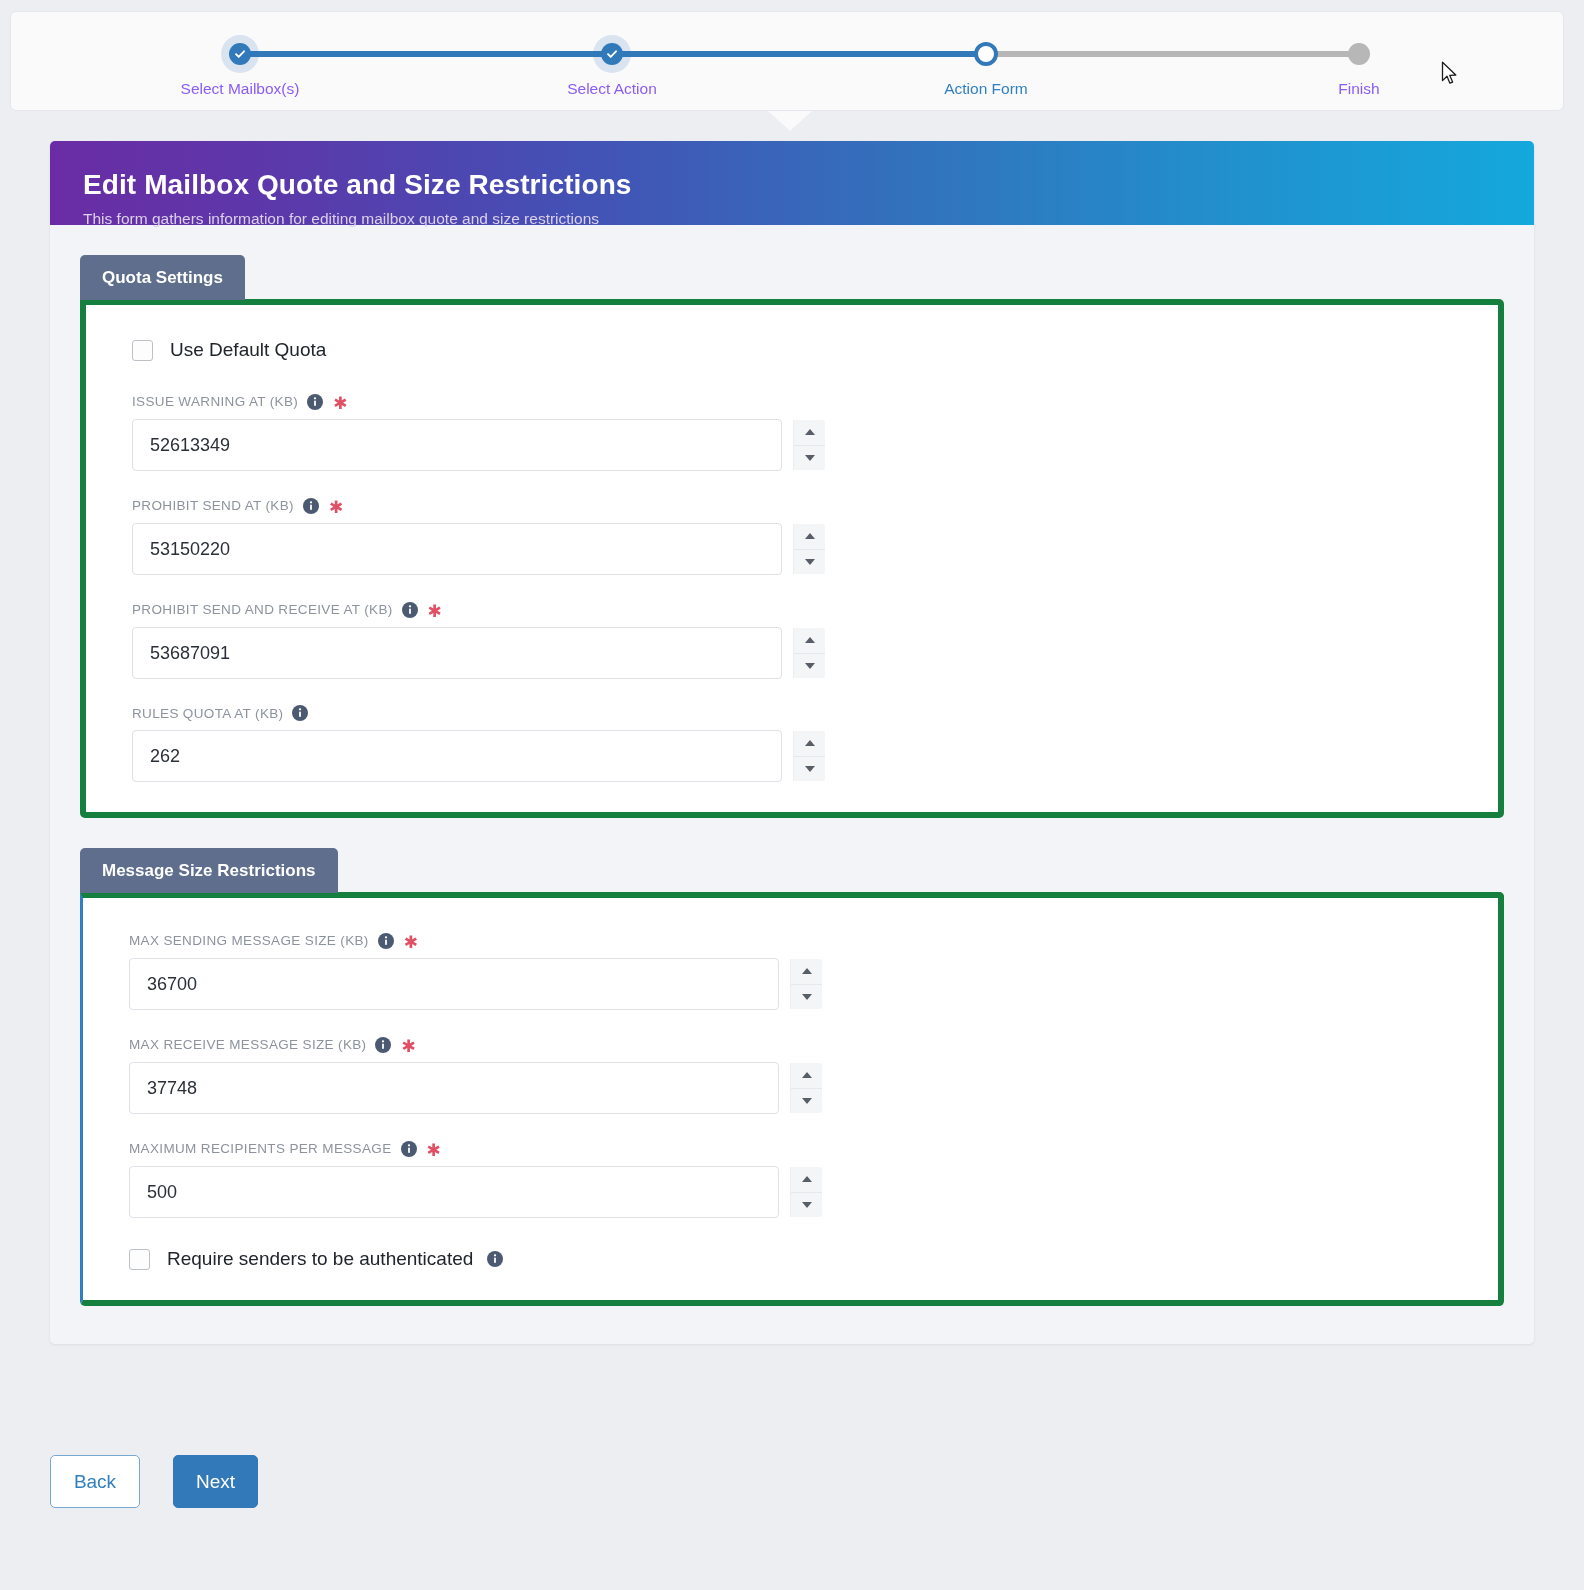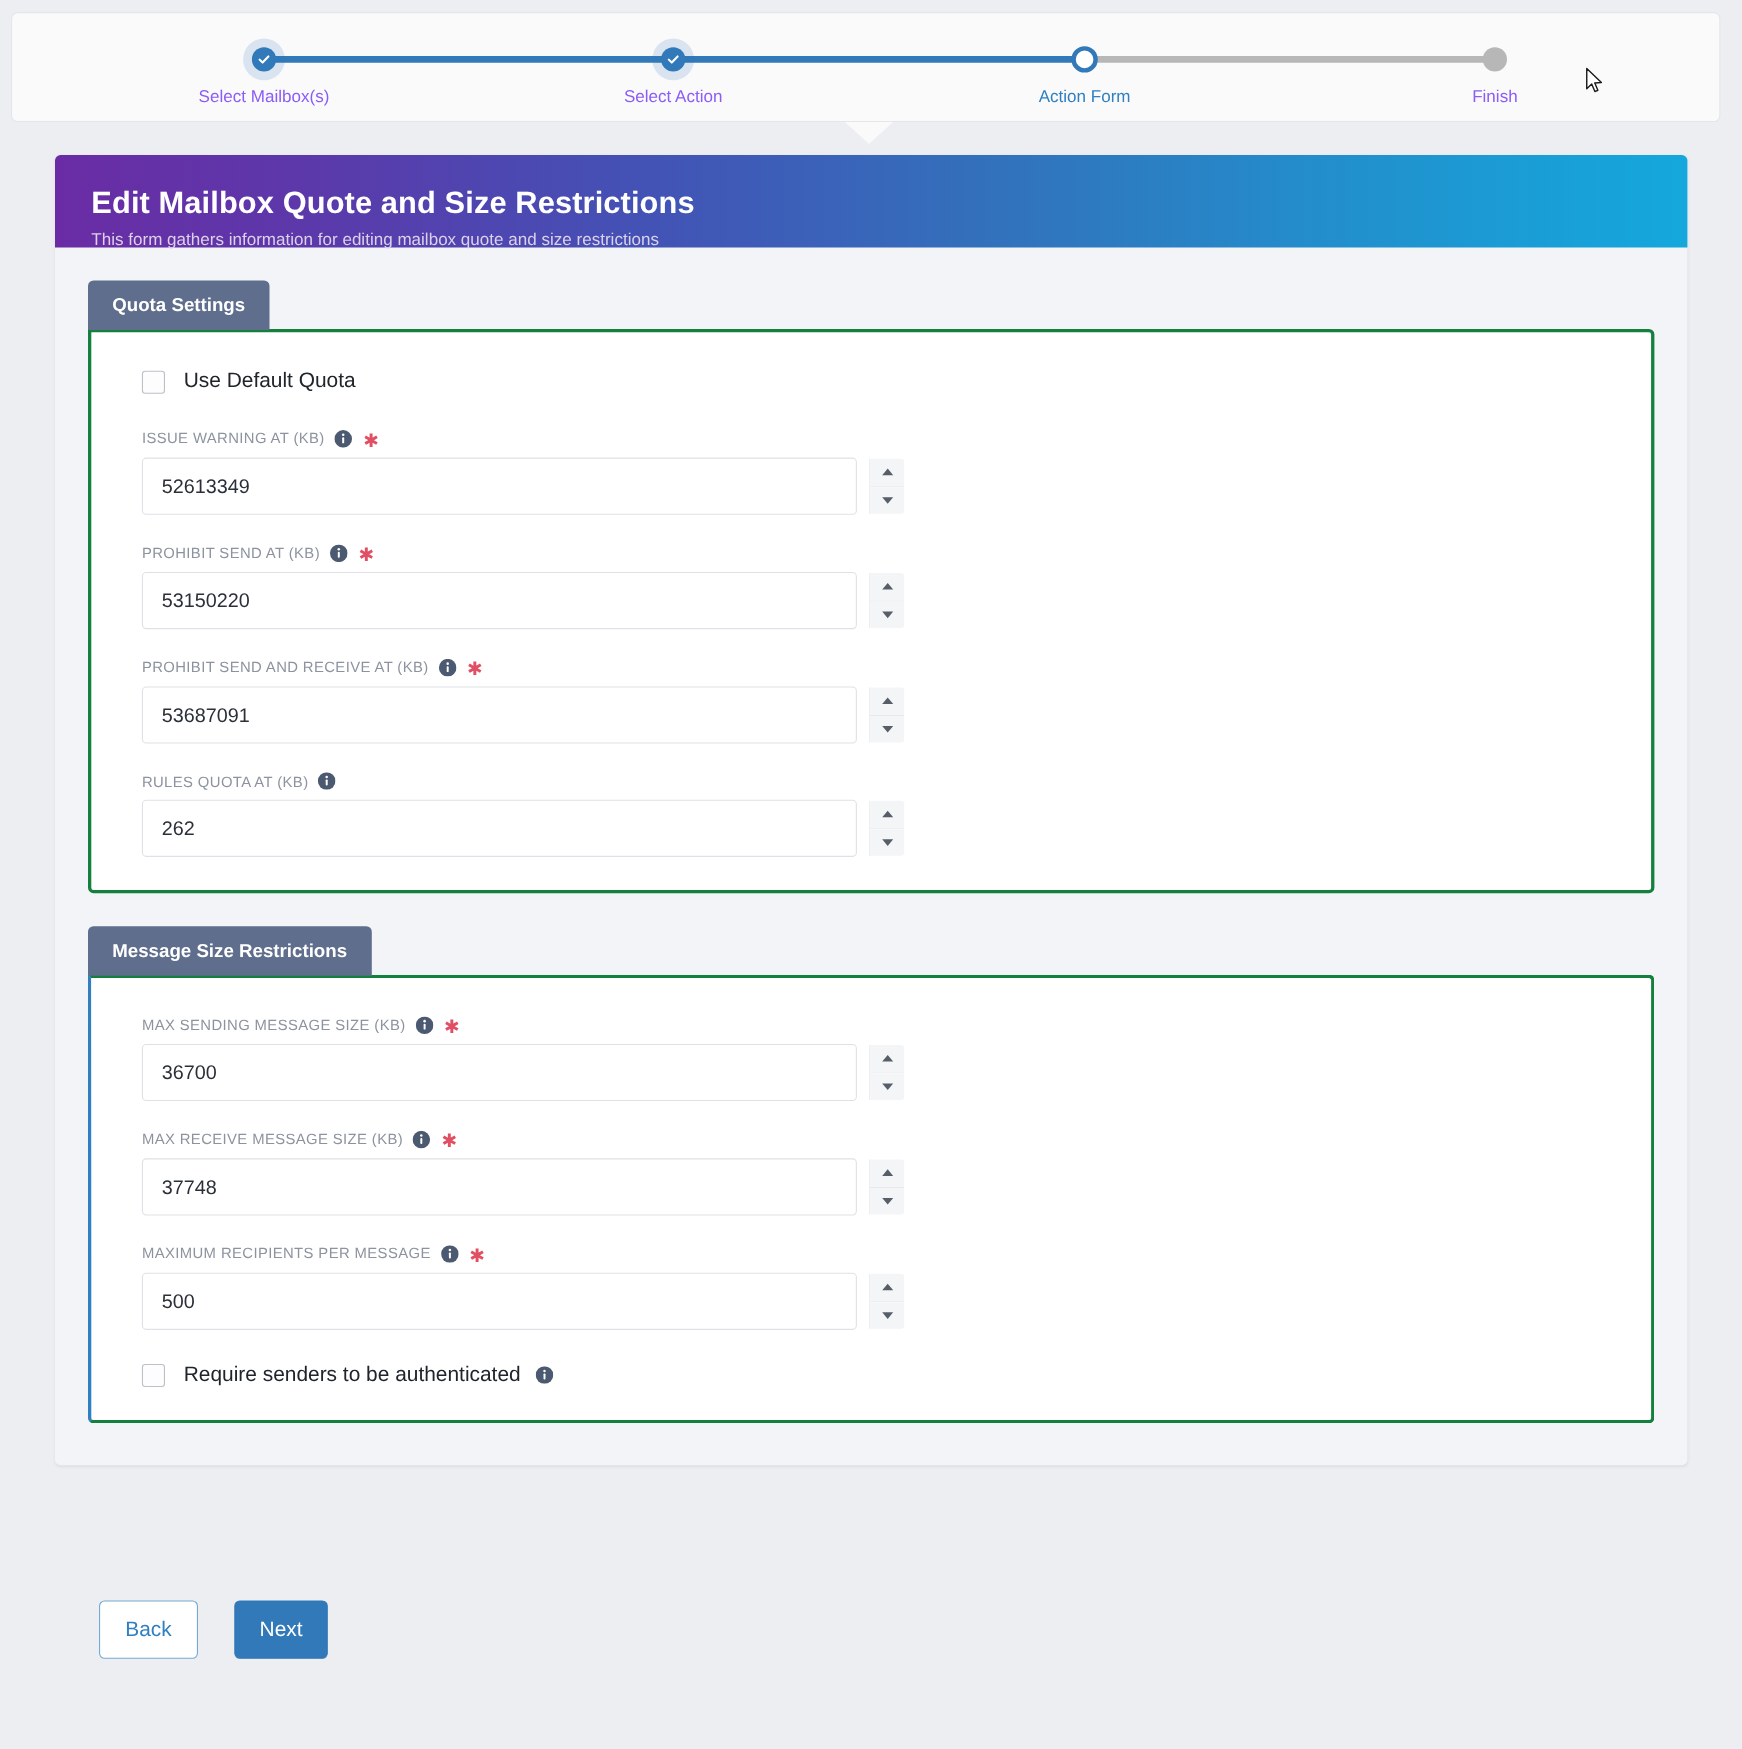--- a/index.html
+++ b/index.html
@@ -128,21 +128,21 @@
     color: #ffffff;
     font-size: 17px;
     font-weight: bold;
     padding: 13px 22px 12px 22px;
     border-radius: 5px 5px 0 0;
     position: relative;
     z-index: 2;
   }
   .panel-box {
     background: #ffffff;
-    border: 3px solid #15803d;
+    border: 6px solid #15803d;
     border-radius: 0 5px 5px 5px;
     margin-top: -1px;
     padding: 34px 46px 30px 46px;
   }
   .panel-box.accent {
     border-left: 3px solid #2f7fc1;
   }
 
   
   .field { margin-bottom: 26px; }
@@ -237,21 +237,20 @@
   }
   .check-row .info-icon { margin-left: 14px; }
 
   
   .footer {
     position: absolute;
     left: 50px;
     top: 1455px;
     display: flex;
     gap: 33px;
-    margin-left: 40px;
   }
   .btn {
     font-size: 19px;
     border-radius: 5px;
     padding: 0 22px;
     height: 53px;
     cursor: pointer;
     font-family: "Liberation Sans", sans-serif;
     display: flex;
     align-items: center;

